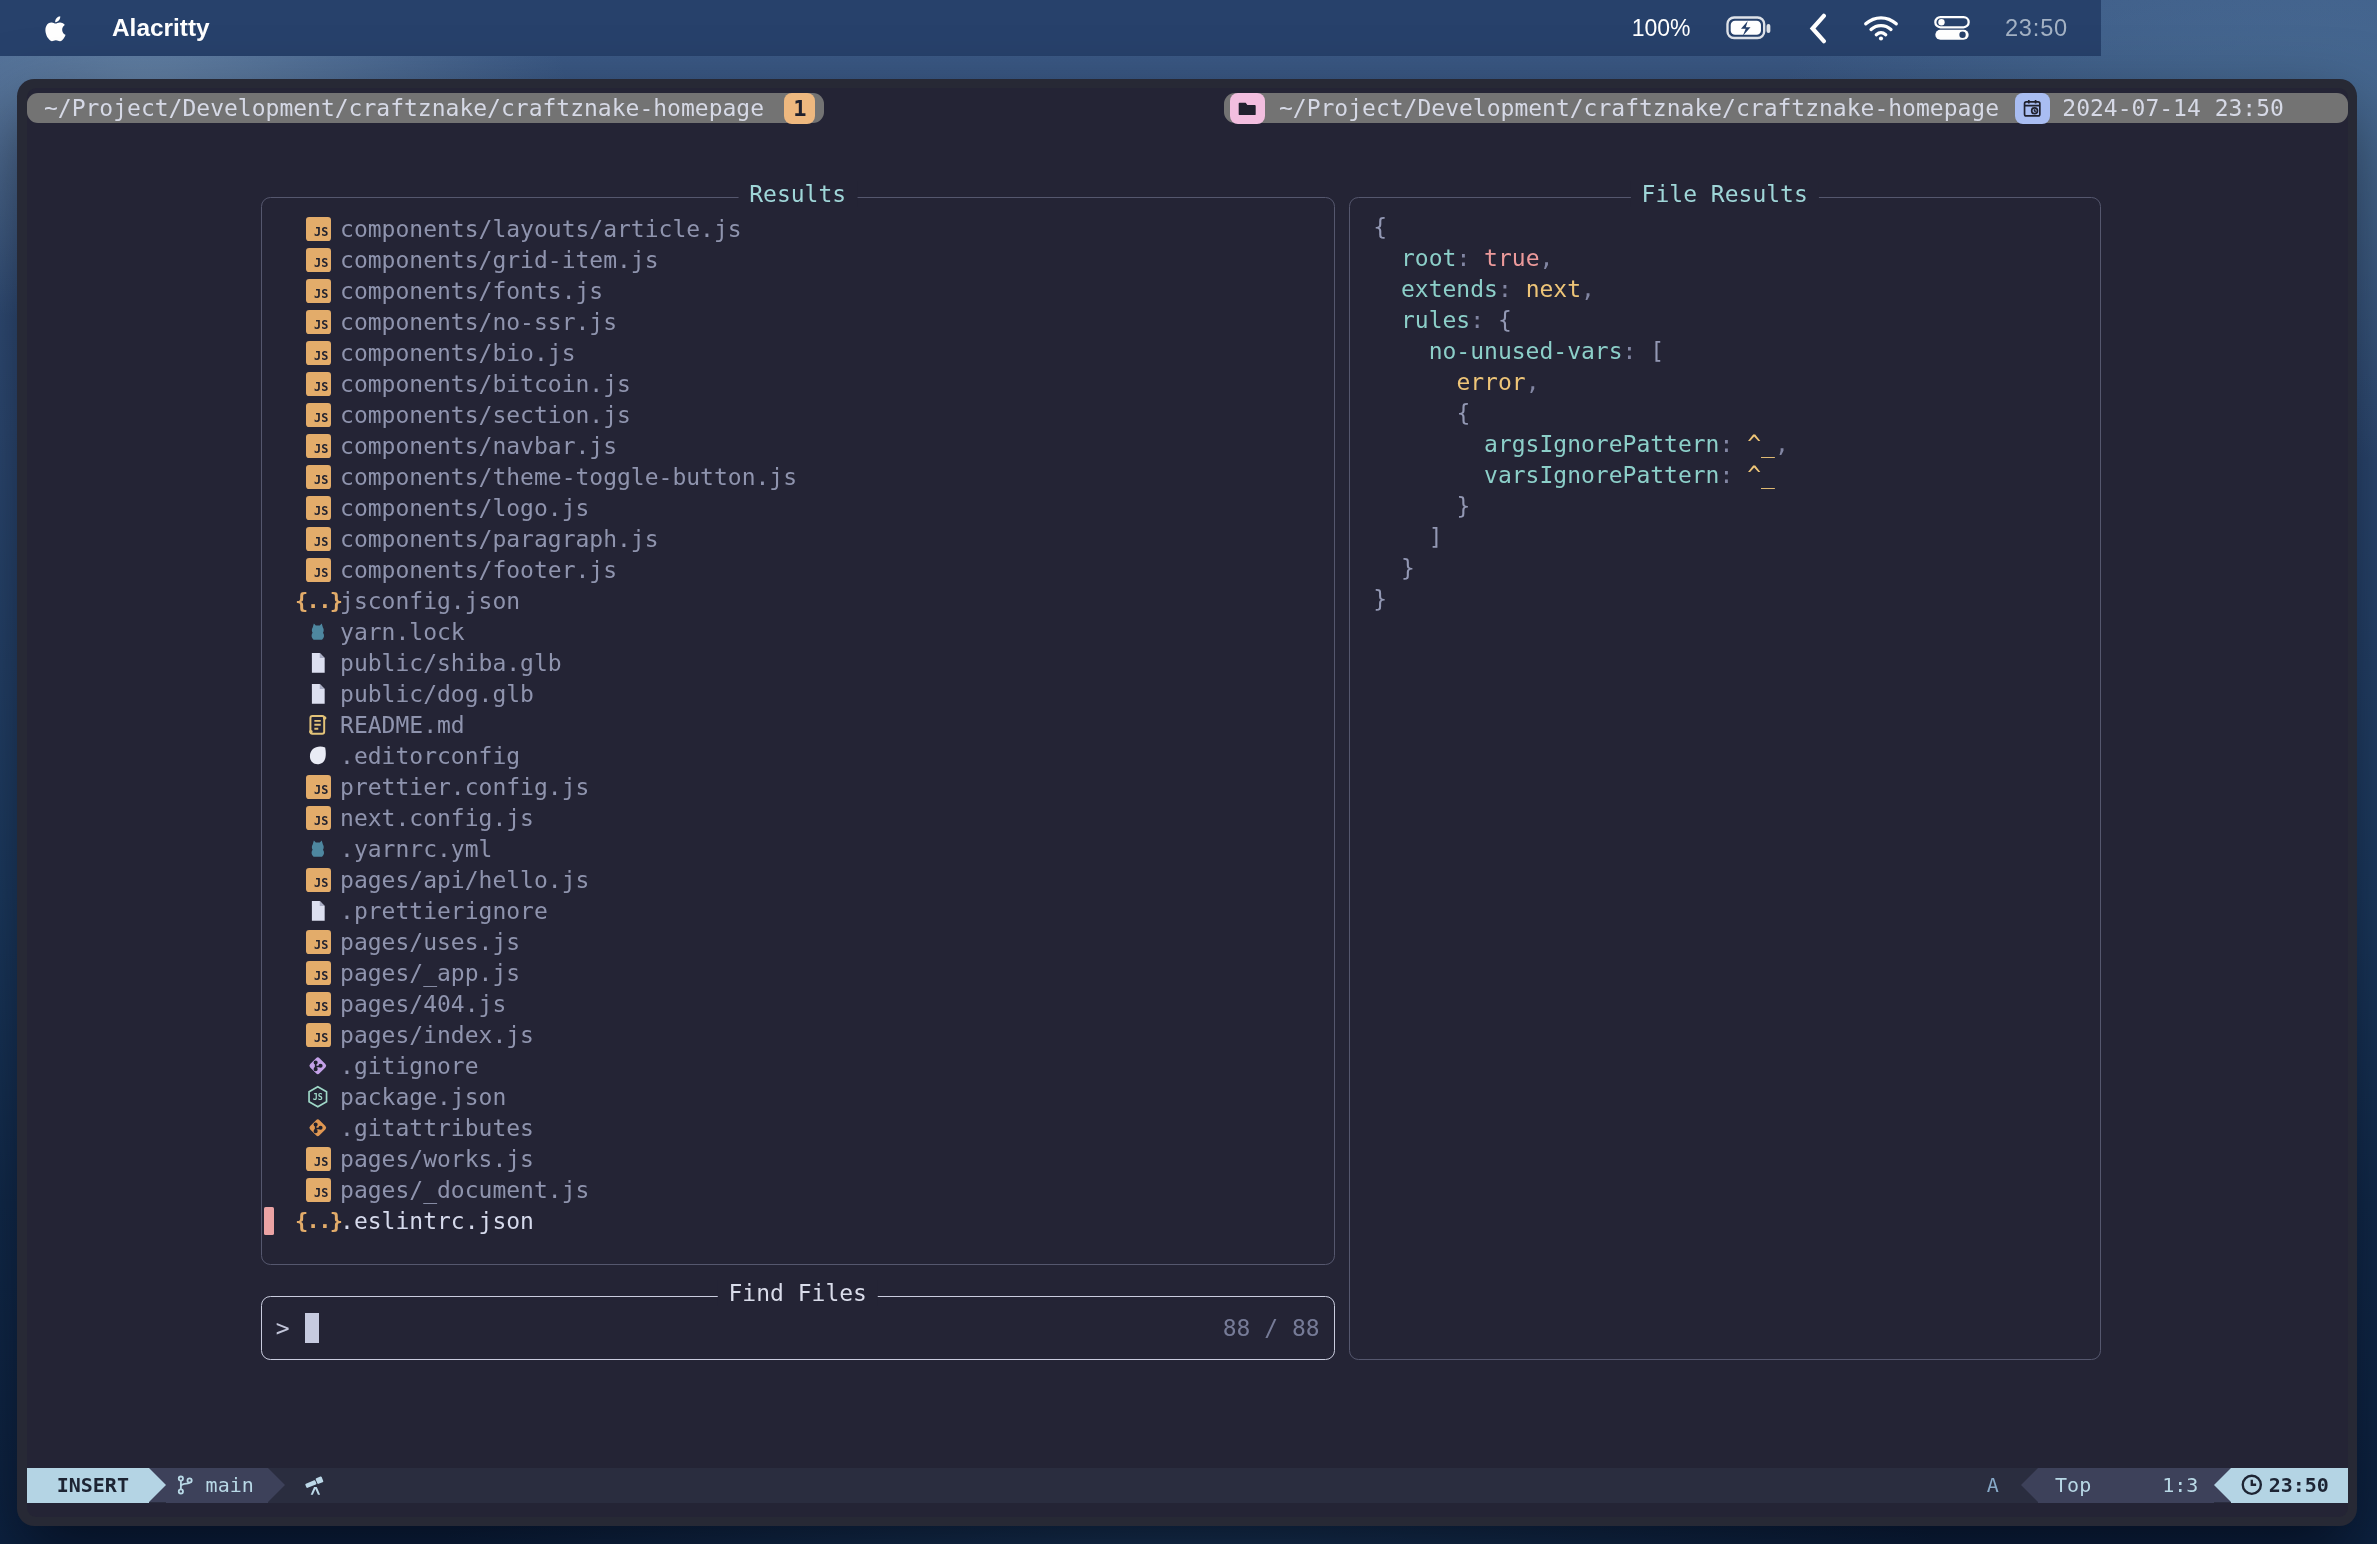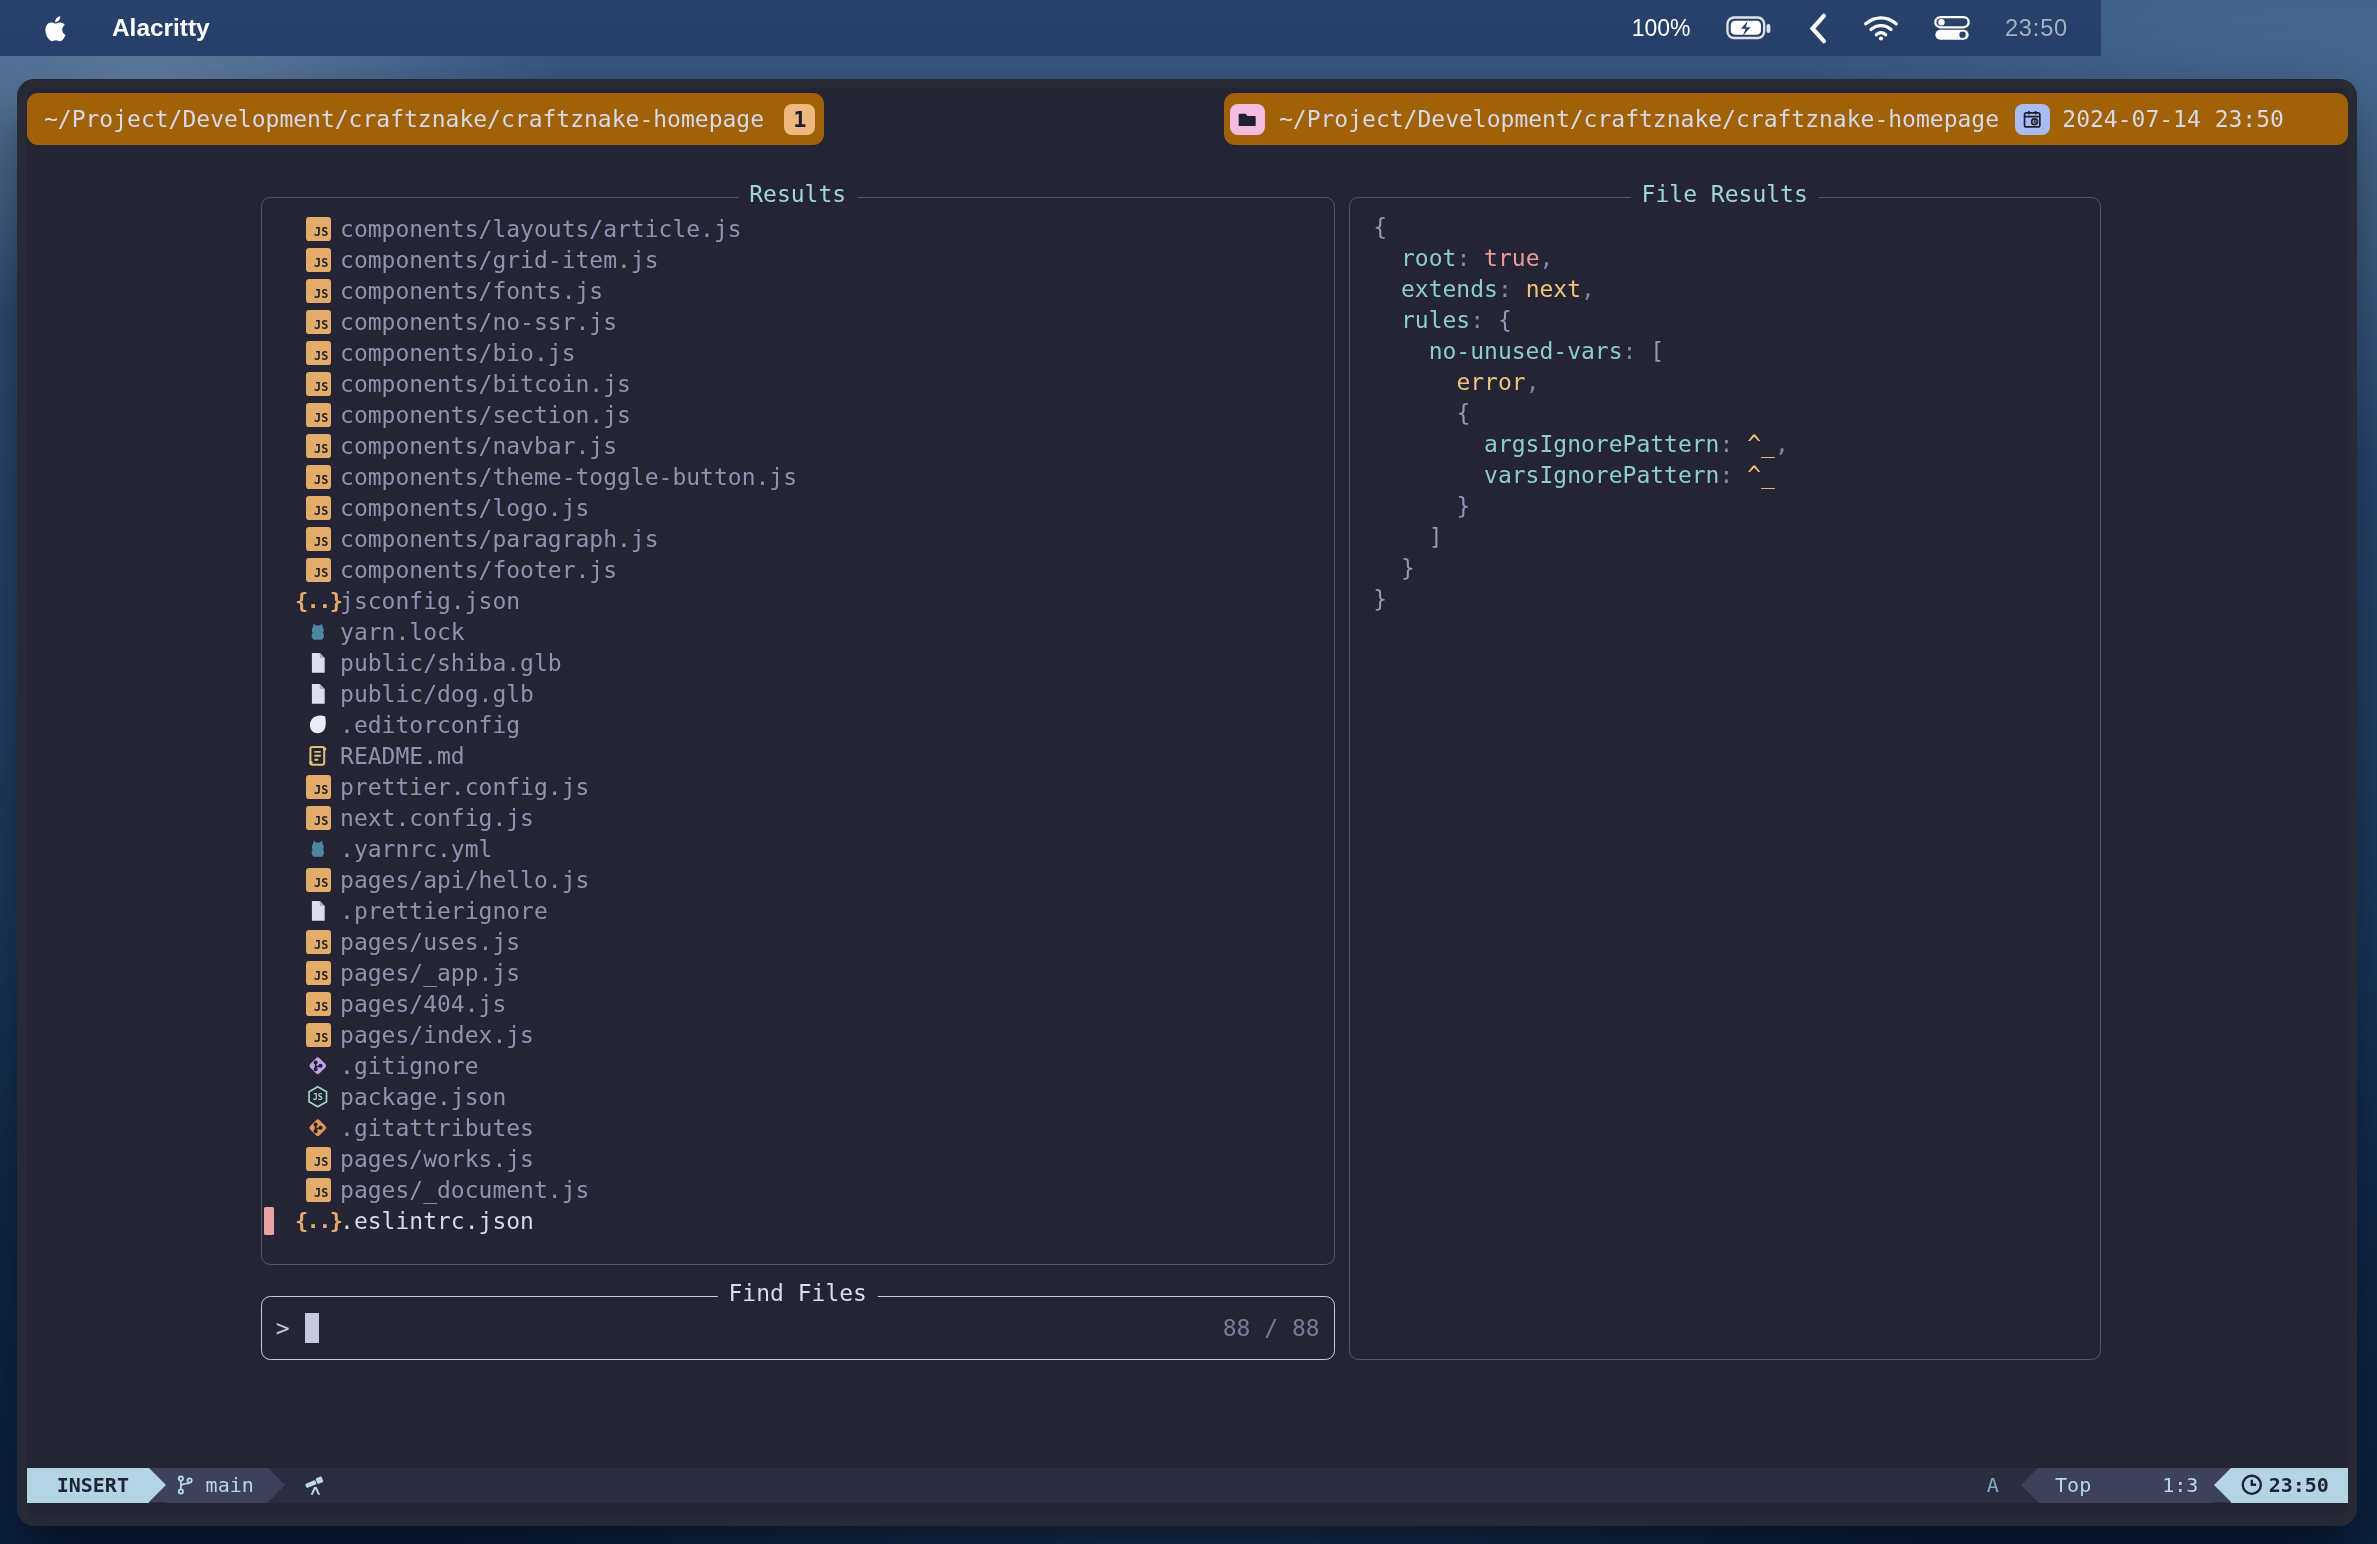--- a/index.html
+++ b/index.html
@@ -34,21 +34,21 @@
   }
   .win-inner {
     position:absolute; left:9.4px; top:9.4px; right:9.4px; bottom:9.4px;
     background:#242435; border-radius:9.4px; overflow:hidden;
     font-size:23px; color:#8f94ae;
   }
 
   
   .tmux { position:absolute; left:0; top:0; width:100%; height:46px; }
   .tpill {
-    position:absolute; top:4.7px; height:52px; background:#a16207; border-radius:11px;
+    position:absolute; top:4.7px; height:30px; background:#737373; border-radius:11px;
     display:flex; align-items:center; color:#d6d9e6;
   }
   .tpill.left { left:0; width:797px; padding-left:17.3px; }
   .tpill.right { left:1197px; right:0; padding-left:6.3px; }
   .tbadge {
     height:31px; border-radius:7.9px; display:flex; align-items:center; justify-content:center;
     color:#20212e; font-weight:bold;
   }
   .tbadge.num { width:31px; background:#eeb87f; margin-left:20.4px; font-size:22px; }
   .tbadge.folder { width:35px; background:#f2bedf; margin-right:14px; }
@@ -259,36 +259,36 @@
             <span class="fic">
               <svg viewBox="0 0 24 24">
                 <path d="M6 2h8l5 5v15H6z" fill="#dcdff0"></path>
                 <path d="M14 2l5 5h-5z" fill="#a9adc4"></path>
               </svg>
             </span>
             <span class="fname">public/dog.glb</span>
           </div>
           <div class="file-row">
             <span class="fic">
-              <svg viewBox="0 0 24 24">
-                <path d="M19.5 3.5c-8-2.8-15.5 1.2-15.5 9 0 6 4.8 8.9 9.7 7.9 5-1 7.8-6 5.8-16.9z" fill="#e9ebf5"></path>
-              </svg>
-            </span>
-            <span class="fname">.editorconfig</span>
-          </div>
-          <div class="file-row">
-            <span class="fic">
               <svg viewBox="0 0 24 24" fill="none" stroke="#e3c379" stroke-width="2">
                 <rect x="4.5" y="3" width="14" height="18" rx="2"></rect>
                 <path d="M8.5 8h6.5M8.5 12h6.5M8.5 16h4"></path>
                 <circle cx="19" cy="5" r="1.8" fill="#e3c379" stroke="none"></circle>
                 <circle cx="5" cy="19" r="1.8" fill="#e3c379" stroke="none"></circle>
               </svg>
             </span>
             <span class="fname">README.md</span>
+          </div>
+          <div class="file-row">
+            <span class="fic">
+              <svg viewBox="0 0 24 24">
+                <path d="M19.5 3.5c-8-2.8-15.5 1.2-15.5 9 0 6 4.8 8.9 9.7 7.9 5-1 7.8-6 5.8-16.9z" fill="#e9ebf5"></path>
+              </svg>
+            </span>
+            <span class="fname">.editorconfig</span>
           </div>
           <div class="file-row">
             <span class="fic js-sq">JS</span>
             <span class="fname">prettier.config.js</span>
           </div>
           <div class="file-row">
             <span class="fic js-sq">JS</span>
             <span class="fname">next.config.js</span>
           </div>
           <div class="file-row">

